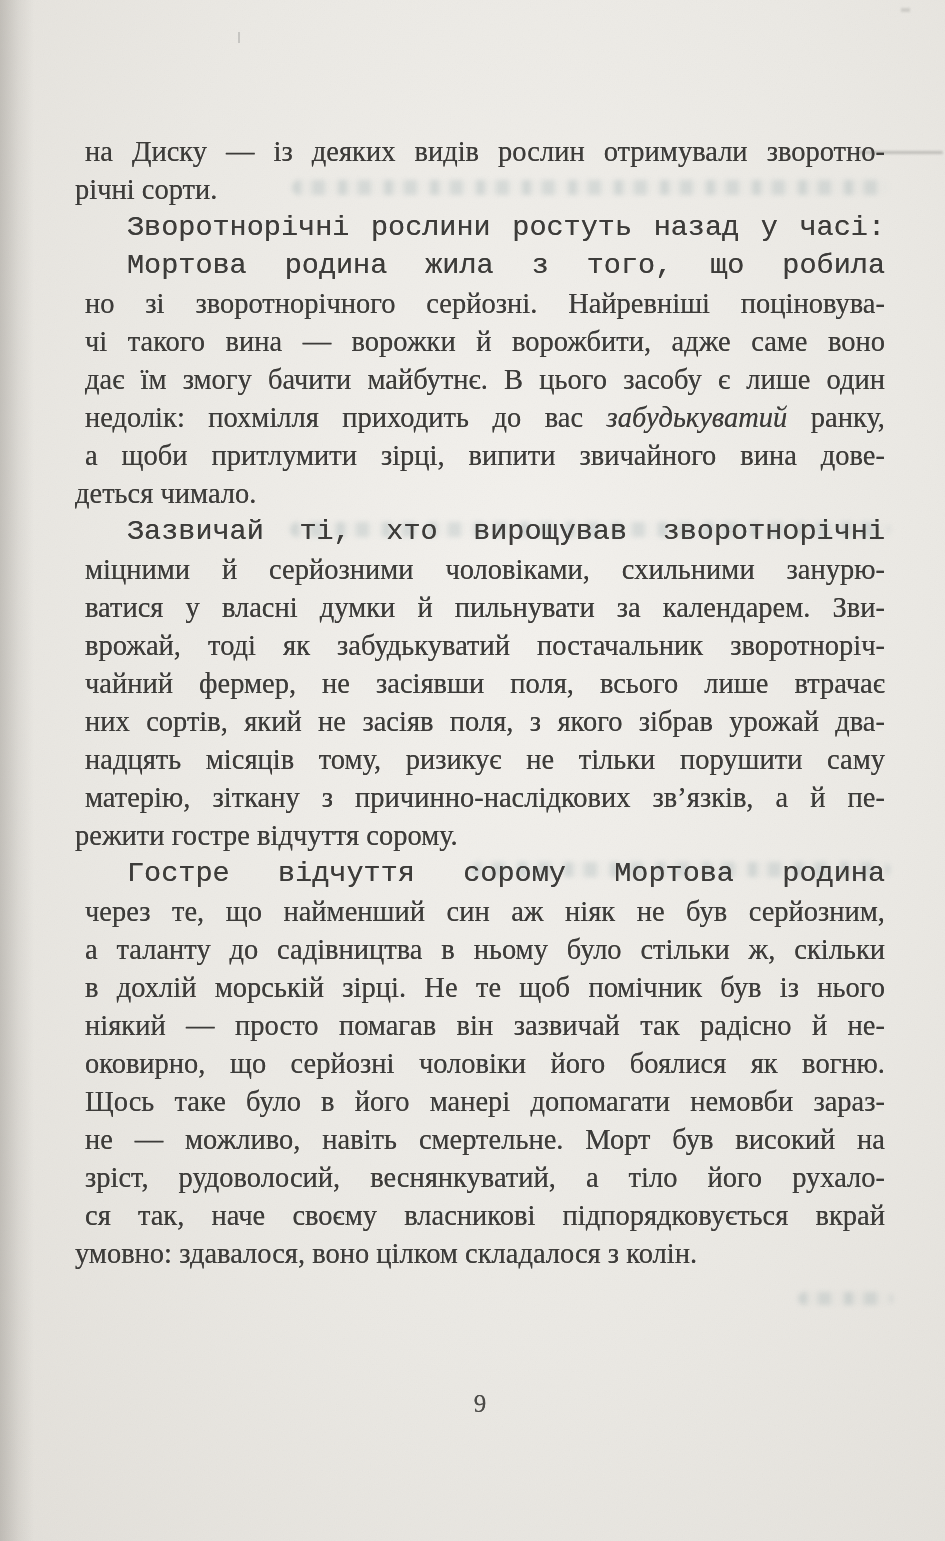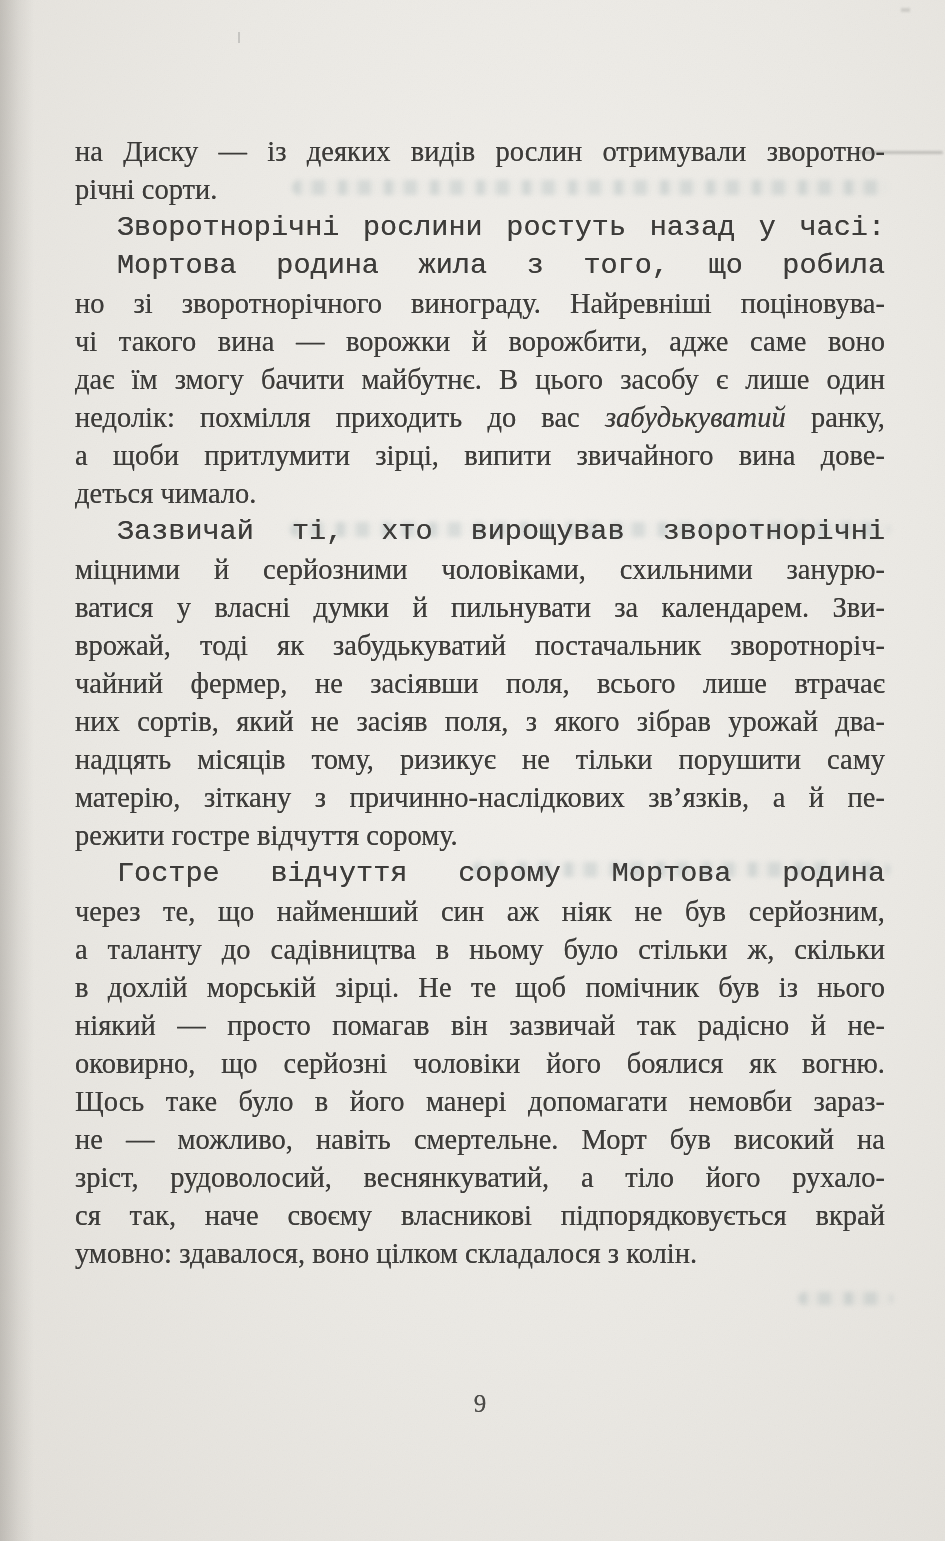--- a/index.html
+++ b/index.html
@@ -25,21 +25,21 @@
   .text-block {
     position:absolute; left:75px; top:133px; width:810px;
   }
   .line {
     height:38px; line-height:38px;
     font-size:28.5px;
     color:#3d3c3a;
     white-space:nowrap;
     text-shadow:0 0 0.6px rgba(62,61,58,0.85);
   }
-  .just { text-align:justify; text-align-last:justify; white-space:normal; height:38px; overflow:hidden; }
+  .just { text-align:justify; text-align-last:justify; white-space:normal; height:38px; overflow:hidden;margin-left:10px; }
   .indent { padding-left:42px;font-family:Liberation Mono, monospace; }
   .italic { font-style:italic; }
   .page-num {
     position:absolute; top:1390px; left:75px; width:810px;
     text-align:center; font-size:25px; color:#4c4b48;
     text-shadow:0 0 0.5px rgba(70,70,68,0.8);
   }
   .bleed {
     position:absolute; height:15px;
     background:repeating-linear-gradient(90deg,
@@ -101,21 +101,21 @@
   <div class="text-block">
       <div>
         <div class="line just"><span>на Диску — із деяких видів рослин отримували зворотно-</span></div>
         <div class="line"><span>річні сорти.</span></div>
       </div>
       <div>
         <div class="line just indent"><span>Зворотнорічні рослини ростуть назад у часі: цього року</span></div>
       </div>
       <div>
         <div class="line just indent"><span>Мортова родина жила з того, що робила кріплене ви-</span></div>
-        <div class="line just"><span>но зі зворотнорічного винограду. Найревніші поціновува-</span></div>
+        <div class="line just"><span>но зі зворотнорічного серйозні. Найревніші поціновува-</span></div>
         <div class="line just"><span>чі такого вина — ворожки й ворожбити, адже саме воно</span></div>
         <div class="line just"><span>дає їм змогу бачити майбутнє. В цього засобу є лише один</span></div>
         <div class="line just"><span>недолік: похмілля приходить до вас </span><span class="italic">забудькуватий</span><span> ранку,</span></div>
         <div class="line just"><span>а щоби притлумити зірці, випити звичайного вина дове-</span></div>
         <div class="line"><span>деться чимало.</span></div>
       </div>
       <div>
         <div class="line just indent"><span>Зазвичай ті, хто вирощував зворотнорічні сорти, були</span></div>
         <div class="line just"><span>міцними й серйозними чоловіками, схильними занурю-</span></div>
         <div class="line just"><span>ватися у власні думки й пильнувати за календарем. Зви-</span></div>

